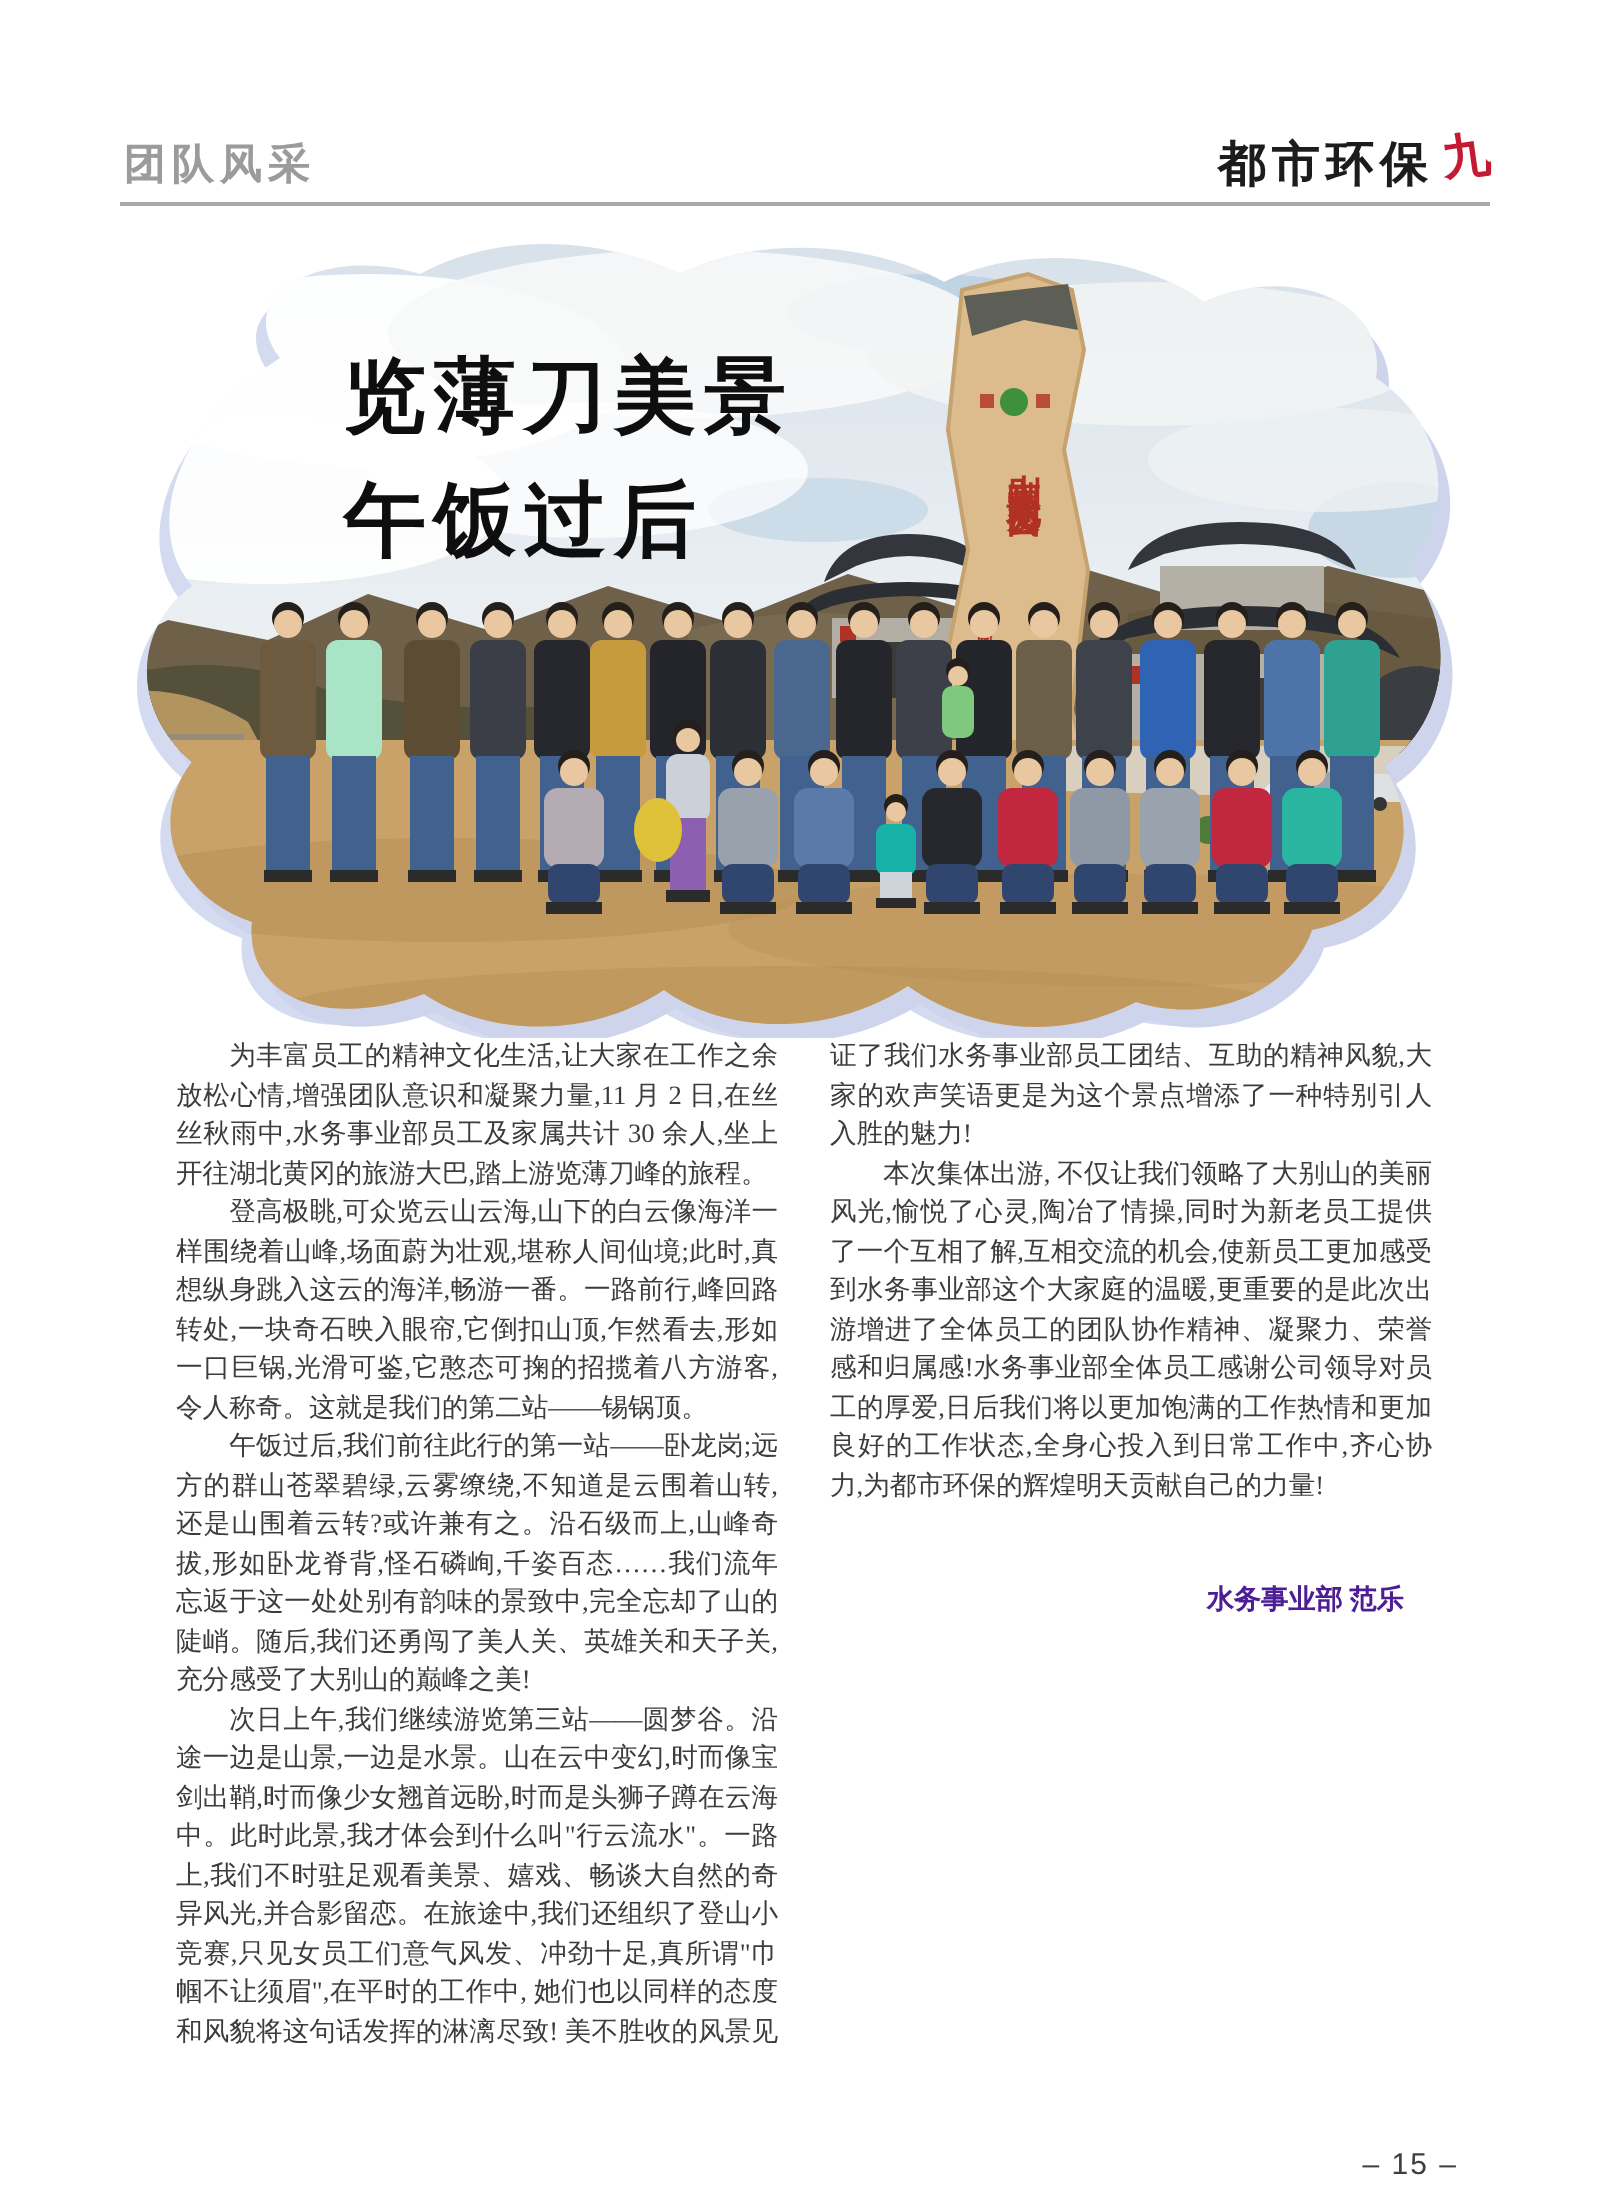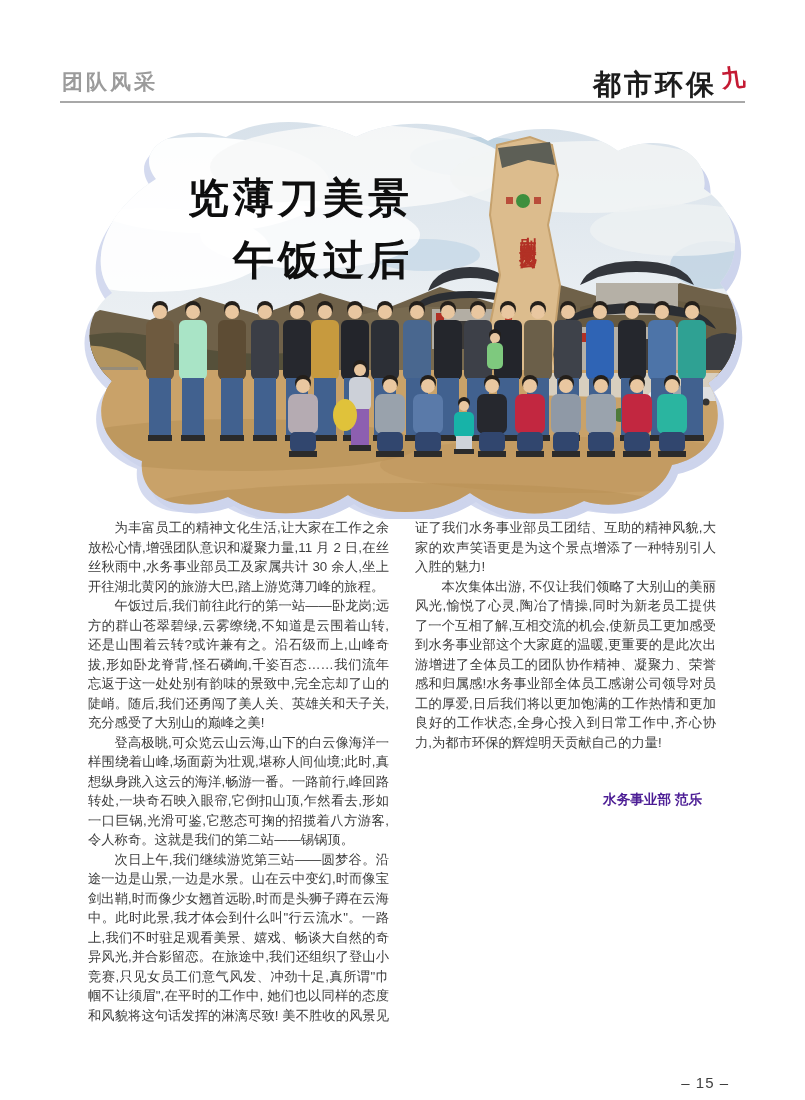--- a/index.html
+++ b/index.html
@@ -9,45 +9,45 @@
     -webkit-font-smoothing:antialiased;
   }
   .page{position:absolute;inset:0;background:#ffffff;}
 
   
   .hdr-left{
     position:absolute;left:62px;top:68px;font-size:21px;color:#9b9b9b;
     letter-spacing:3px;font-weight:700;
   }
   .hdr-brand{
-    position:absolute;right:88px;top:66px;font-size:28px;color:#1c1c1c;
+    position:absolute;right:88px;top:66px;font-size:24px;color:#1c1c1c;
     font-weight:800;letter-spacing:3px;font-family:"Liberation Sans","DejaVu Sans",sans-serif;
   }
   .hdr-mark{
     position:absolute;right:60px;top:62px;font-size:24px;color:#c41a33;font-weight:700;
     transform:rotate(-8deg);font-family:"Liberation Serif","DejaVu Serif",serif;
   }
   .hdr-rule{
     position:absolute;left:60px;top:101px;width:685px;height:2px;background:#a8a8a8;
   }
 
   
-  .photo-wrap{position:absolute;left:60px;top:115px;width:688px;height:404px;text-align:right;}
+  .photo-wrap{position:absolute;left:44px;top:115px;width:688px;height:404px;}
   .photo-wrap svg{display:block;}
   .photo-title{
     position:absolute;left:128px;top:52px;color:#0e0e0e;
     font-family:"Liberation Serif","DejaVu Serif",serif;font-weight:900;
     font-size:41px;line-height:1.52;letter-spacing:4px;white-space:nowrap;
   }
 
   
   .columns{
     position:absolute;left:88px;top:518px;width:628px;height:508px;
     column-count:2;column-gap:26px;column-fill:auto;
-    font-family:Liberation Sans, sans-serif;
+    font-family:Liberation Serif, serif;
     font-size:13.3px;line-height:19.5px;color:#3c3c3c;
     text-align:justify;
   }
   .columns p{margin:0;text-indent:2em;}
   .signature{
     text-indent:0 !important;text-align:right;font-weight:700;
     margin-top:38px !important;padding-right:14px;font-size:13.6px;color:#4c1d95;
   }
 
   
@@ -302,21 +302,21 @@
     </svg>
 
     <div class="photo-title">
       <div>览薄刀美景</div>
       <div>午饭过后</div>
     </div>
   </div>
 
   <div class="columns">
     <p>为丰富员工的精神文化生活,让大家在工作之余放松心情,增强团队意识和凝聚力量,11 月 2 日,在丝丝秋雨中,水务事业部员工及家属共计 30 余人,坐上开往湖北黄冈的旅游大巴,踏上游览薄刀峰的旅程。</p>
+    <p>登高极眺,可众览云山云海,山下的白云像海洋一样围绕着山峰,场面蔚为壮观,堪称人间仙境;此时,真想纵身跳入这云的海洋,畅游一番。一路前行,峰回路转处,一块奇石映入眼帘,它倒扣山顶,乍然看去,形如一口巨锅,光滑可鉴,它憨态可掬的招揽着八方游客,令人称奇。这就是我们的第二站——锡锅顶。</p>
     <p>午饭过后,我们前往此行的第一站——卧龙岗;远方的群山苍翠碧绿,云雾缭绕,不知道是云围着山转,还是山围着云转?或许兼有之。沿石级而上,山峰奇拔,形如卧龙脊背,怪石磷峋,千姿百态……我们流年忘返于这一处处别有韵味的景致中,完全忘却了山的陡峭。随后,我们还勇闯了美人关、英雄关和天子关,充分感受了大别山的巅峰之美!</p>
-    <p>登高极眺,可众览云山云海,山下的白云像海洋一样围绕着山峰,场面蔚为壮观,堪称人间仙境;此时,真想纵身跳入这云的海洋,畅游一番。一路前行,峰回路转处,一块奇石映入眼帘,它倒扣山顶,乍然看去,形如一口巨锅,光滑可鉴,它憨态可掬的招揽着八方游客,令人称奇。这就是我们的第二站——锡锅顶。</p>
     <p>次日上午,我们继续游览第三站——圆梦谷。沿途一边是山景,一边是水景。山在云中变幻,时而像宝剑出鞘,时而像少女翘首远盼,时而是头狮子蹲在云海中。此时此景,我才体会到什么叫"行云流水"。一路上,我们不时驻足观看美景、嬉戏、畅谈大自然的奇异风光,并合影留恋。在旅途中,我们还组织了登山小竞赛,只见女员工们意气风发、冲劲十足,真所谓"巾帼不让须眉",在平时的工作中, 她们也以同样的态度和风貌将这句话发挥的淋漓尽致! 美不胜收的风景见证了我们水务事业部员工团结、互助的精神风貌,大家的欢声笑语更是为这个景点增添了一种特别引人入胜的魅力!</p>
     <p>本次集体出游, 不仅让我们领略了大别山的美丽风光,愉悦了心灵,陶冶了情操,同时为新老员工提供了一个互相了解,互相交流的机会,使新员工更加感受到水务事业部这个大家庭的温暖,更重要的是此次出游增进了全体员工的团队协作精神、凝聚力、荣誉感和归属感!水务事业部全体员工感谢公司领导对员工的厚爱,日后我们将以更加饱满的工作热情和更加良好的工作状态,全身心投入到日常工作中,齐心协力,为都市环保的辉煌明天贡献自己的力量!</p>
     <p class="signature">水务事业部 范乐</p>
   </div>
 
   <div class="page-num">– 15 –</div>
 </div>
 
 </body></html>

